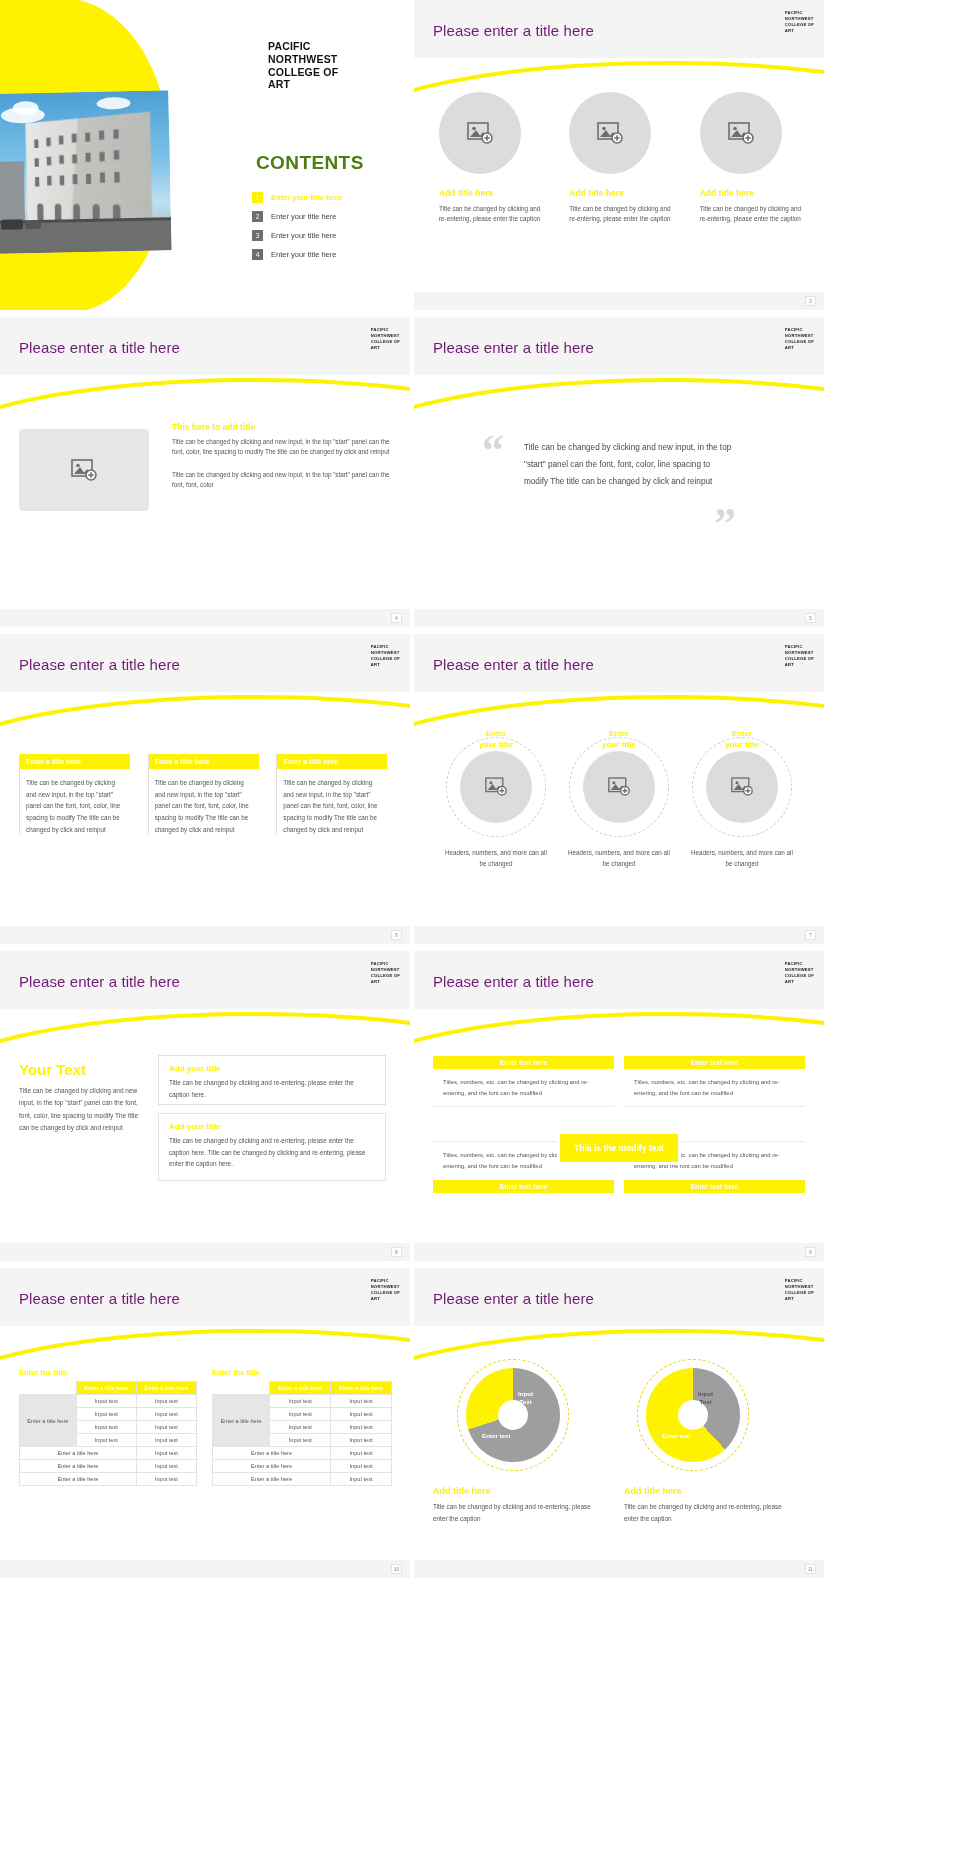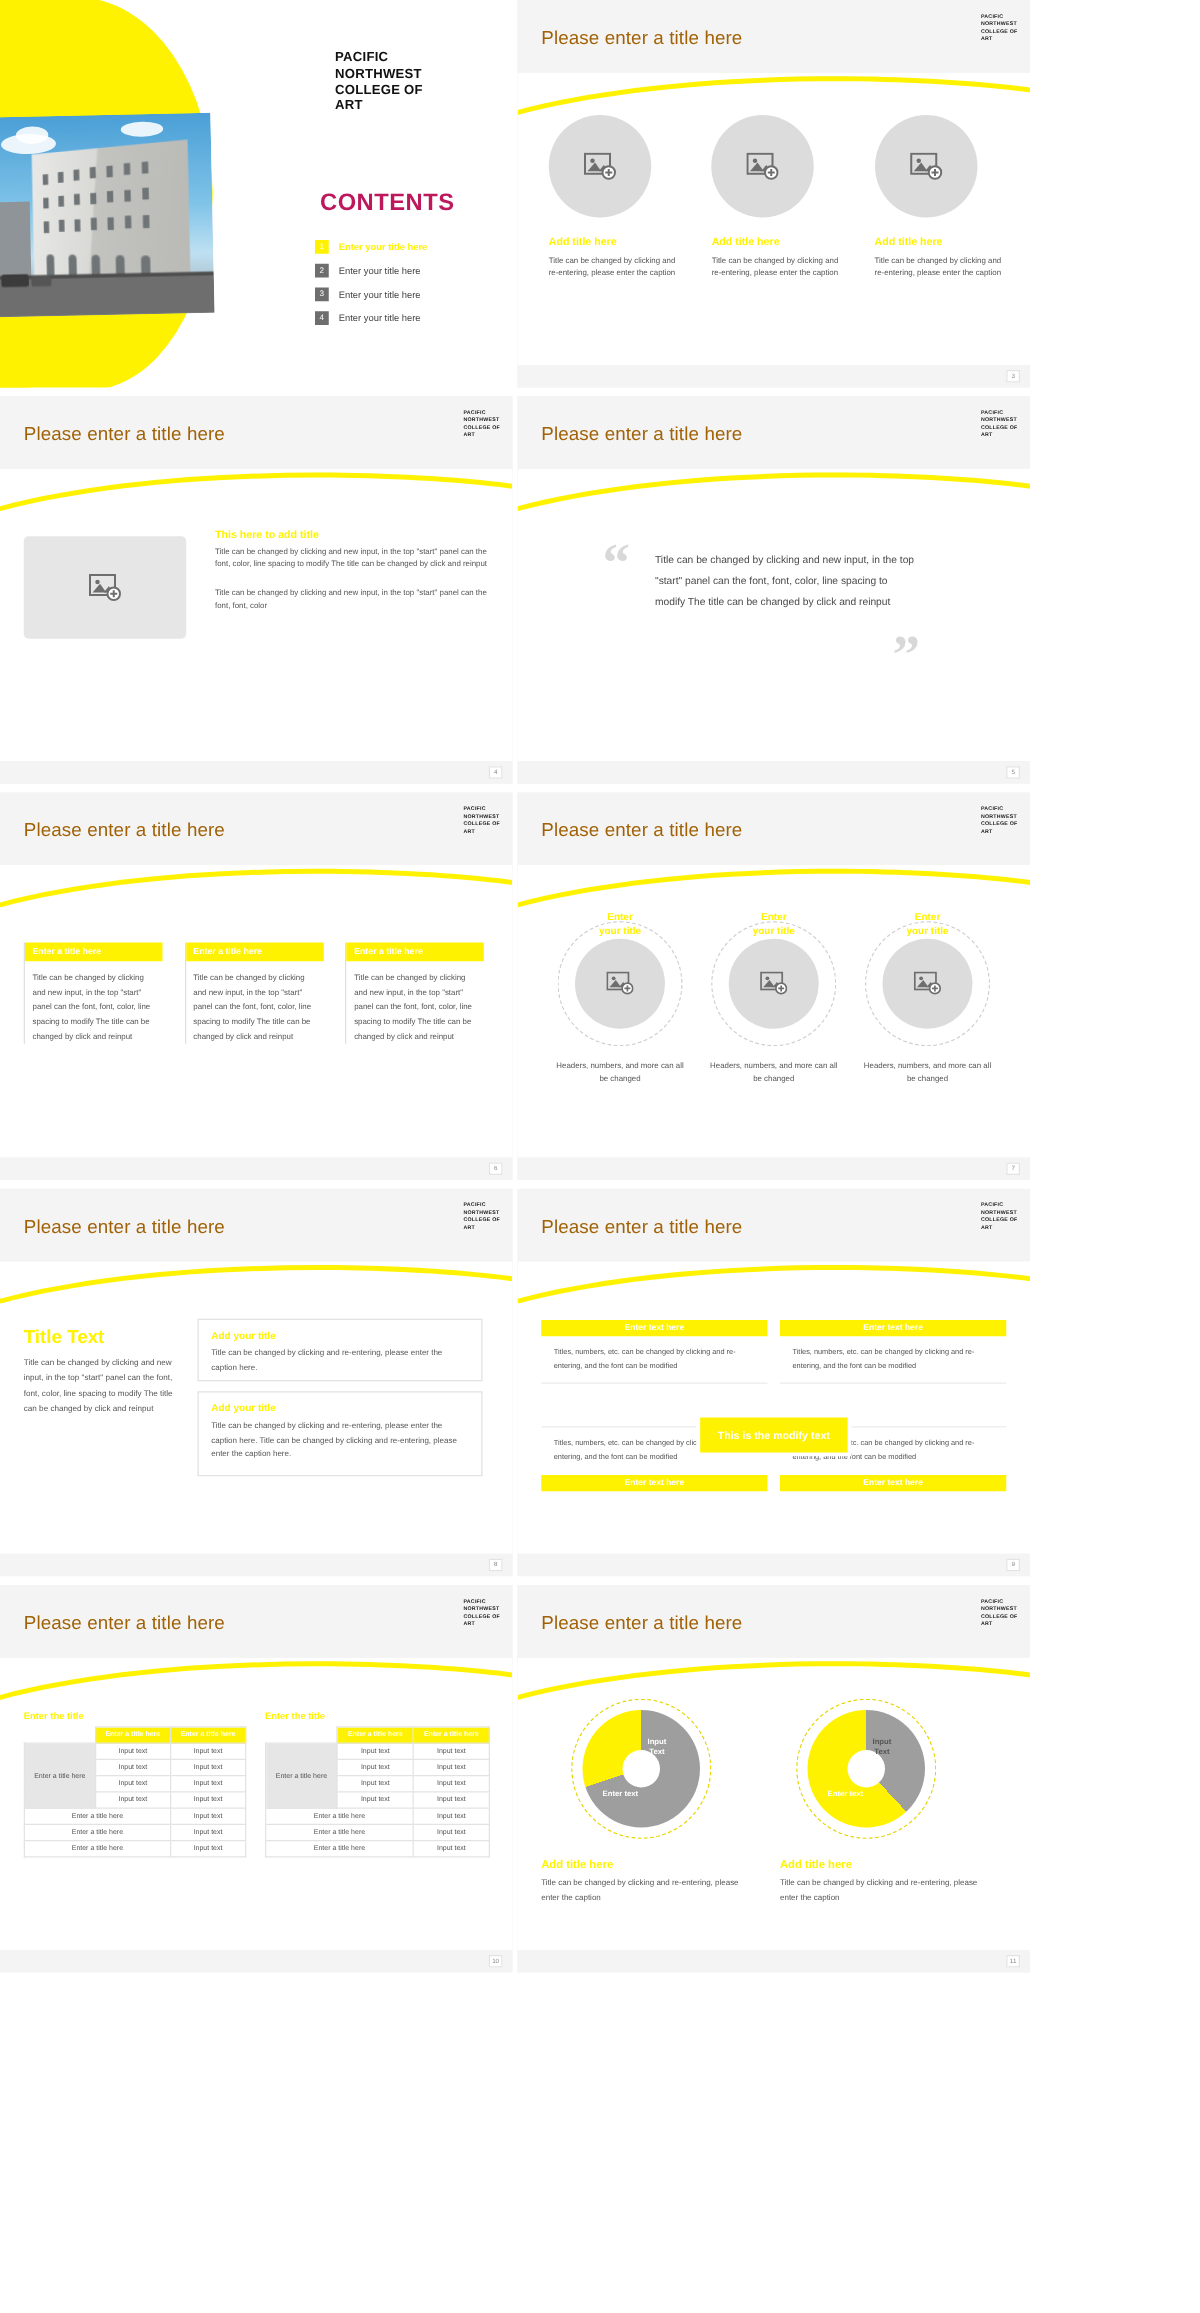--- a/index.html
+++ b/index.html
@@ -32,21 +32,21 @@
   .body-white {
     position:absolute; top:62px; left:0; right:0; bottom:18px;
     background:#ffffff;
   }
   .footer-band {
     position:absolute; left:0; right:0; bottom:0; height:18px;
     background:#f4f4f4;
   }
   .slide-title {
     position:absolute; left:19px; top:22px;
-    font-size:15px; color:#a16207; font-weight:400;
+    font-size:15px; color:#701a75; font-weight:400;
     letter-spacing:.1px;
   }
   .logo {
     position:absolute; right:10px; top:10px;
     font-size:4.2px; line-height:1.45; font-weight:700;
     color:#222; letter-spacing:.2px; text-align:left;
     font-family:"Liberation Sans", sans-serif;
   }
   .pagenum {
     position:absolute; right:8px; bottom:4px;
@@ -90,21 +90,21 @@
   .photo-road{position:absolute;left:0;bottom:0;width:100%;height:30px;background:#6e6e6e;}
   .photo-curb{position:absolute;left:0;bottom:28px;width:100%;height:5px;background:#4d4d4d;}
   .photo-car{position:absolute;bottom:24px;background:#3b3b3b;border-radius:2px;}
   .cover-brand{
     position:absolute; left:268px; top:40px;
     font-size:10.5px; line-height:1.22; font-weight:700; color:#111;
     letter-spacing:.2px;
   }
   .cover-contents{
     position:absolute; left:256px; top:152px;
-    font-size:19px; font-weight:700; color:#be185d; letter-spacing:.4px;
+    font-size:19px; font-weight:700; color:#4d7c0f; letter-spacing:.4px;
   }
   .toc{ position:absolute; left:252px; top:192px; width:150px; }
   .toc-row{ display:flex; align-items:center; margin-bottom:8px; }
   .toc-num{
     width:11px;height:11px;flex:0 0 11px;margin-right:8px;
     font-size:6.5px;line-height:11px;text-align:center;color:#fff;background:#6e6e6e;
   }
   .toc-row.active .toc-num{ background:#FFF200; color:#fff; }
   .toc-label{ font-size:7.5px; color:#444; }
   .toc-row.active .toc-label{ color:#FFF200; font-weight:700; }
@@ -516,21 +516,21 @@
       <div>COLLEGE OF</div>
       <div>ART</div>
     </div>
     <div class="swoosh">
       <svg width="410" height="34" viewBox="0 0 410 34">
           <path d="M0 30 C120 -2 300 -2 410 12 L410 0 L0 0 Z" fill="#ffffff"></path>
           <path d="M0 34 C120 2 300 2 410 16 L410 12 C300 -2 120 -2 0 30 Z" fill="#FFF200"></path>
         </svg>
     </div>
 
-    <div class="s7-h">Title Text</div>
+    <div class="s7-h">Your Text</div>
     <div class="s7-p">Title can be changed by clicking and new input, in the top "start" panel can the font, font, color, line spacing to modify The title can be changed by click and reinput</div>
 
     <div class="s7-card" style="top:104px; width:228px; height:50px;">
       <div class="t">Add your title</div>
       <div class="b">Title can be changed by clicking and re-entering, please enter the caption here.</div>
     </div>
     <div class="s7-card" style="top:162px; width:228px; height:68px;">
       <div class="t">Add your title</div>
       <div class="b">Title can be changed by clicking and re-entering, please enter the caption here. Title can be changed by clicking and re-entering, please enter the caption here.</div>
     </div>

